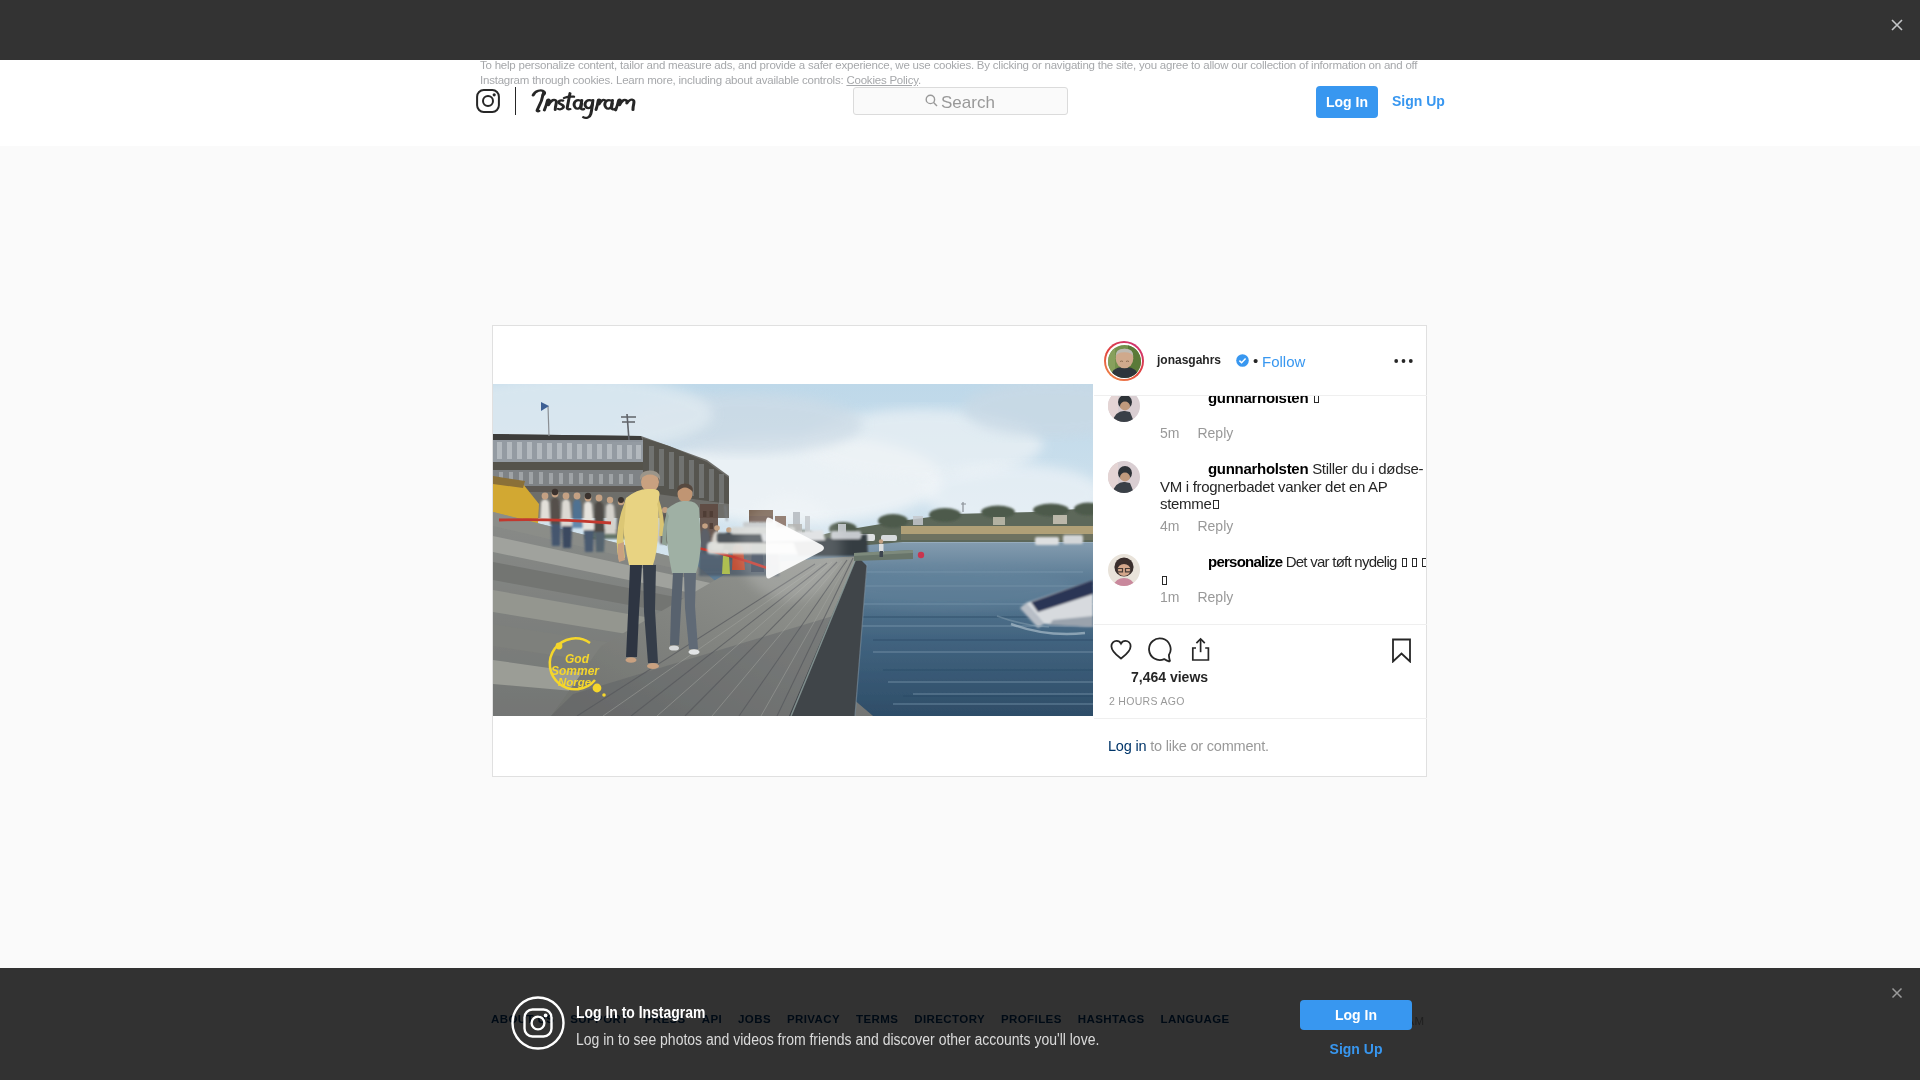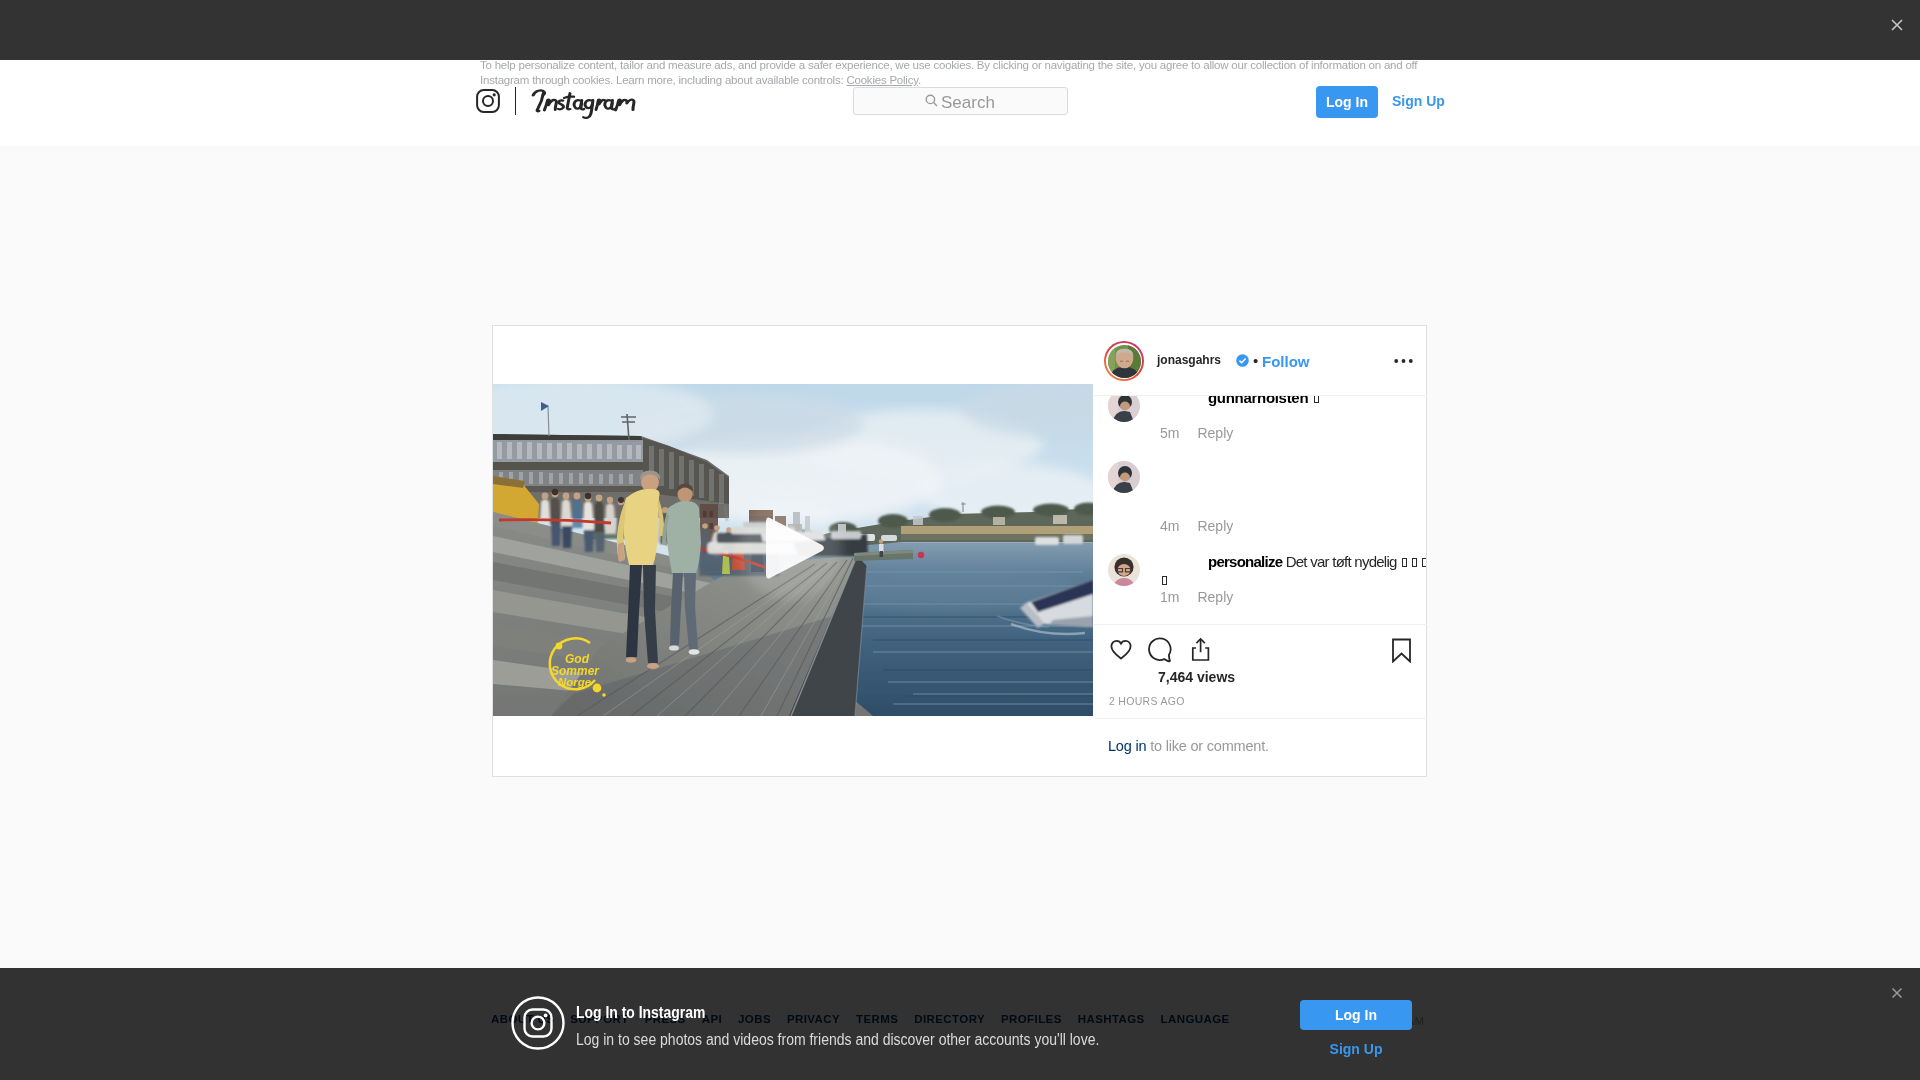--- a/index.html
+++ b/index.html
@@ -442,21 +442,21 @@
     <path d="M7.6 12 Q7.2 3.6 16.5 3.8 Q25.8 3.6 25.4 12 Q24.6 7.2 16.5 7.2 Q8.4 7.2 7.6 12 Z" fill="#bdbab2"></path>
     <path d="M12 16.5 Q13.5 15.5 15 16.5 M18 16.5 Q19.5 15.5 21 16.5" stroke="#8c6e52" stroke-width="1" fill="none"></path>
   </g>
 </svg>
 <div style="position:absolute;left:1157px;top:353px;font-size:12px;font-weight:bold;color:#262626;">jonasgahrs</div>
 <svg style="position:absolute;left:1236px;top:354px" width="13" height="13" viewBox="0 0 13 13">
   <circle cx="6.5" cy="6.5" r="6.3" fill="#3897f0"></circle>
   <path d="M3.4 6.6 L5.6 8.8 L9.6 4.6" stroke="#fff" stroke-width="1.5" fill="none"></path>
 </svg>
 <div style="position:absolute;left:1253px;top:352px;font-size:15px;color:#262626;">•</div>
-<div style="position:absolute;left:1262px;top:353px;font-size:15px;font-weight:bold;color:#3897f0;">Follow</div>
+<div style="position:absolute;left:1262px;top:353px;font-size:15px;font-weight:normal;color:#3897f0;">Follow</div>
 <svg style="position:absolute;left:1394px;top:358px" width="20" height="6" viewBox="0 0 20 6">
     <circle cx="2.2" cy="3" r="1.9" fill="#262626"></circle>
     <circle cx="9.5" cy="3" r="1.9" fill="#262626"></circle>
     <circle cx="16.8" cy="3" r="1.9" fill="#262626"></circle>
   </svg>
 <div style="position:absolute;left:1094px;top:395px;width:333px;height:1px;background:#efefef;"></div>
 
 <div style="position:absolute;left:1094px;top:396px;width:332px;height:228px;overflow:hidden;">
 
   <div class="avatar32" style="left:14px;top:-6px;"><svg width="32" height="32" viewBox="0 0 32 32">
@@ -469,20 +469,21 @@
   <div class="ctext" style="left:66px;top:-7px;"><span class="uname">gunnarholsten</span> <span class="tofu"></span></div>
   <div class="meta" style="left:66px;top:29px;"><span>5m</span><span>Reply</span></div>
 
   <div class="avatar32" style="left:14px;top:65px;"><svg width="32" height="32" viewBox="0 0 32 32">
     <rect width="32" height="32" fill="#d9ced2"></rect>
     <rect x="0" y="0" width="10" height="32" fill="#e4d4d4"></rect>
     <circle cx="17" cy="12" r="7" fill="#2e3338"></circle>
     <ellipse cx="17" cy="16" rx="5" ry="4.4" fill="#c09a7d"></ellipse>
     <path d="M4 32 Q8 20 17 21 L22 22 L26 32 Z" fill="#3a4047"></path>
   </svg></div>
+  <div class="ctext" style="left:66px;top:64px;"><span class="uname">gunnarholsten</span> Stiller du i dødse-VM i frognerbadet vanker det en AP stemme<span class="tofu"></span></div>
   <div class="meta" style="left:66px;top:122px;"><span>4m</span><span>Reply</span></div>
 
   <div class="avatar32" style="left:14px;top:158px;"><svg width="32" height="32" viewBox="0 0 32 32">
     <rect width="32" height="32" fill="#e9e3da"></rect>
     <circle cx="16" cy="13" r="9.6" fill="#3a2e2c"></circle>
     <ellipse cx="16" cy="16" rx="6.6" ry="6" fill="#d4a78c"></ellipse>
     <path d="M9.5 14.5 h5 v3.4 h-5 z M17.5 14.5 h5 v3.4 h-5 z" fill="none" stroke="#473b35" stroke-width="1.2"></path>
     <path d="M5 32 Q8 24 16 24 Q24 24 27 32 Z" fill="#c9889c"></path>
   </svg></div>
   <div class="ctext" style="left:66px;top:157px;letter-spacing:-0.75px;"><span class="uname">personalize</span> Det var tøft nydelig <span class="tofu"></span> <span class="tofu"></span> <span class="tofu"></span> <span class="tofu"></span></div>
@@ -497,21 +498,21 @@
   <path d="M21.9 18.1 A10.8 10.8 0 1 0 17.2 22.1 C18.7 23.1 20.3 23.9 21.9 24.4 C22.6 24.6 23.1 24.1 22.8 23.4 C22.4 22.1 22.0 20.2 21.9 18.1 Z" fill="none" stroke="#262626" stroke-width="1.8" stroke-linejoin="round"></path>
 </svg>
 <svg style="position:absolute;left:1190px;top:637px" width="22" height="25" viewBox="0 0 22 25">
   <path d="M10.6 2 L10.6 15.2" stroke="#262626" stroke-width="1.7"></path>
   <path d="M6.4 6.2 L10.6 2 L14.8 6.2" fill="none" stroke="#262626" stroke-width="1.7"></path>
   <path d="M6 11 H2.8 V23 H18.4 V11 H15.2" fill="none" stroke="#262626" stroke-width="1.7"></path>
 </svg>
 <svg style="position:absolute;left:1391px;top:638px" width="21" height="25" viewBox="0 0 21 25">
   <path d="M2 1.5 H19 V23.5 L10.5 15.5 L2 23.5 Z" fill="none" stroke="#262626" stroke-width="1.8"></path>
 </svg>
-<div style="position:absolute;left:1158px;top:669px;font-size:14px;font-weight:bold;color:#262626;">7,464 views</div>
+<div style="position:absolute;left:1131px;top:669px;font-size:14px;font-weight:bold;color:#262626;">7,464 views</div>
 <div style="position:absolute;left:1109px;top:695px;font-size:10.5px;color:#999;letter-spacing:.3px;">2 HOURS AGO</div>
 <div style="position:absolute;left:1094px;top:718px;width:333px;height:1px;background:#efefef;"></div>
 <div style="position:absolute;left:1108px;top:738px;font-size:14.5px;letter-spacing:-0.2px;color:#999;"><span style="color:#003569;">Log in</span> to like or comment.</div>
 
 <div class="flinks">
   <span>ABOUT US</span><span>SUPPORT</span><span>PRESS</span><span>API</span><span>JOBS</span><span>PRIVACY</span><span>TERMS</span><span>DIRECTORY</span><span>PROFILES</span><span>HASHTAGS</span><span>LANGUAGE</span>
 </div>
 <div class="fcopy">© 2018 INSTAGRAM</div>
 <div class="overlay"></div>
 <svg class="olc" style="position:absolute;left:511px;top:996px;z-index:3" width="54" height="54" viewBox="0 0 54 54">

